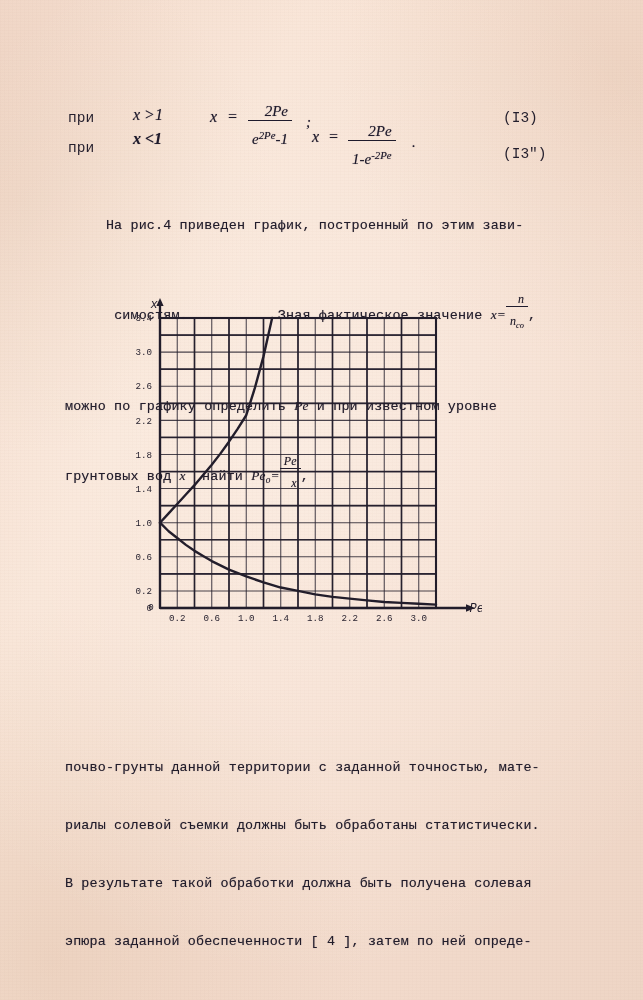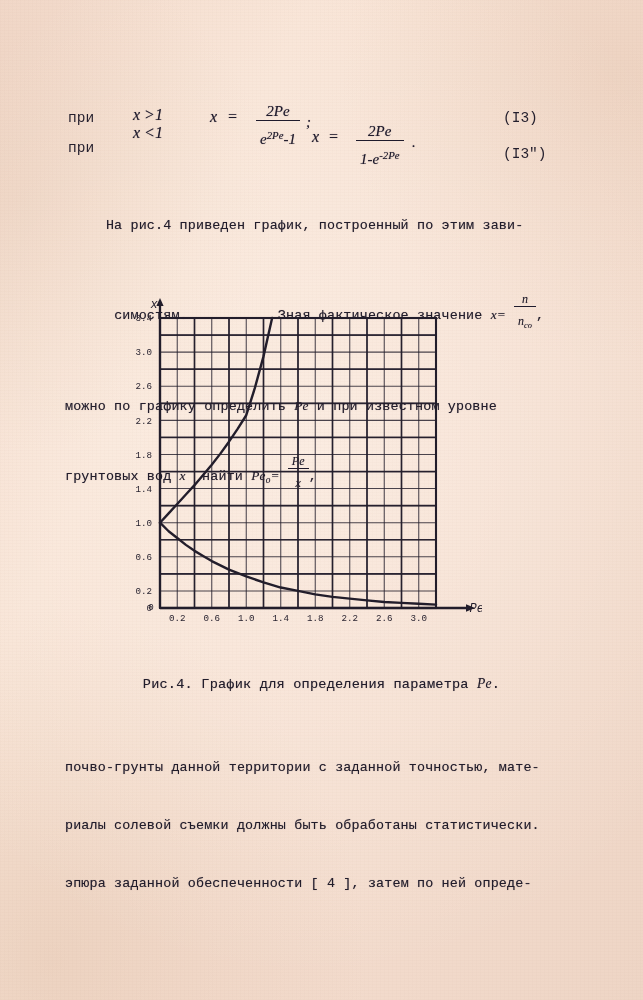--- a/index.html
+++ b/index.html
@@ -32,21 +32,21 @@
     color:#2a2334;letter-spacing:1px;
   }
 
   
   #formula-block{position:absolute;left:0;top:104px;width:524px;height:70px;}
   .cond-label{position:absolute;font-family:"Liberation Mono",monospace;font-size:14.5px;color:#241f2d;}
   .handwr{
     font-family:"Liberation Serif",serif;font-style:italic;
     color:#1f1b2c;text-shadow:0 0 .8px rgba(35,28,48,.6);
   }
-  .frac{display:inline-block;text-align:center;vertical-align:middle;margin-left:8px;}
+  .frac{display:inline-block;text-align:right;vertical-align:middle;}
   .frac .num{display:block;padding:0 4px;line-height:1.05;}
   .frac .den{display:block;border-top:1.4px solid #1f1b2c;padding:8px 4px;line-height:1.12;}
   .eqno{position:absolute;font-family:"Liberation Mono",monospace;font-size:14.5px;color:#241f2d;}
 
   
   .para{
     position:absolute;font-family:"Liberation Mono",monospace;
     font-size:13.4px;line-height:19.4px;color:#221d2b;
     letter-spacing:.15px;text-shadow:0 0 .7px rgba(40,32,50,.5);
     white-space:pre-wrap;
@@ -73,21 +73,21 @@
   <div id="paper-texture"></div>
   <div id="grain"></div>
 
 
   <div id="formula-block">
 
     <span class="cond-label" style="left:68px;top:6px;">при</span>
     <span class="handwr" style="position:absolute;left:133px;top:2px;font-size:16px;">x &gt;1</span>
 
     <span class="cond-label" style="left:68px;top:36px;">при</span>
-    <span class="handwr" style="position:absolute;left:133px;top:20px;font-size:16px;">x &lt;1</span>
+    <span class="handwr" style="position:absolute;left:133px;top:26px;font-size:16px;font-weight:bold;">x &lt;1</span>
 
     <span class="handwr" style="position:absolute;left:210px;top:4px;font-size:16px;">x</span>
     <span class="handwr" style="position:absolute;left:227px;top:4px;font-size:16px;">=</span>
     <span class="frac handwr" style="position:absolute;left:248px;top:0px;font-size:15px;">
       <span class="num">2Pe</span>
       <span class="den"><span>e</span><span class="sup">2Pe</span><span>-1</span></span>
     </span>
     <span class="handwr" style="position:absolute;left:306px;top:10px;font-size:15px;">;</span>
 
     <span class="handwr" style="position:absolute;left:312px;top:24px;font-size:16px;">x</span>
@@ -197,25 +197,23 @@
           <text x="20" y="59.31764705882354" fill="#221d2b" font-family="&quot;Liberation Mono&quot;, monospace" font-size="9.2" text-anchor="end" font-style="normal">3.0</text>
           <text x="20" y="25.2" fill="#221d2b" font-family="&quot;Liberation Mono&quot;, monospace" font-size="9.2" text-anchor="end" font-style="normal">3.4</text>
           <text x="22" y="12" fill="#221d2b" font-family="&quot;Liberation Mono&quot;, monospace" font-size="12" text-anchor="middle" font-style="italic">x</text>
           <text x="352" y="316" fill="#221d2b" font-family="&quot;Liberation Mono&quot;, monospace" font-size="12" text-anchor="end" font-style="italic">Pe</text>
           <polyline points="28.00,226.71 36.63,217.32 45.25,207.94 53.88,198.56 62.50,189.18 71.13,178.94 79.75,168.71 88.38,157.62 97.00,145.68 105.63,132.88 114.25,119.24 122.88,91.94 131.50,60.38 140.13,22.00" fill="none" stroke="#221d2b" stroke-width="2.4" stroke-linecap="round" stroke-linejoin="round"></polyline>
           <polyline points="28.00,226.71 36.63,235.24 45.25,242.06 53.88,248.88 62.50,254.85 71.13,259.97 79.75,265.09 97.00,273.62 114.25,280.44 131.50,286.41 148.75,291.53 166.00,294.94 183.25,298.35 200.50,300.91 217.75,302.62 235.00,304.32 252.25,306.03 269.50,306.88 286.75,307.74 304.00,308.59" fill="none" stroke="#221d2b" stroke-width="2.4" stroke-linecap="round" stroke-linejoin="round"></polyline>
         </g>
     </svg>
   </div>
 
-  <div id="figure-caption">
-    <span>Рис.4. График для определения параметра </span><span class="cap-math">Pe</span><span>.</span>
-  </div>
 
   <div class="para" style="left:65px;top:719px;width:525px;">
     <div>почво-грунты данной территории с заданной точностью, мате-</div>
     <div>риалы солевой съемки должны быть обработаны статистически.</div>
+    <div>В результате такой обработки должна быть получена солевая</div>
     <div><span>эпюра заданной обеспеченности </span><span>[ 4 ]</span><span>, затем по ней опреде-</span></div>
     
     
   </div>
 
 </div>
 
 </body></html>

